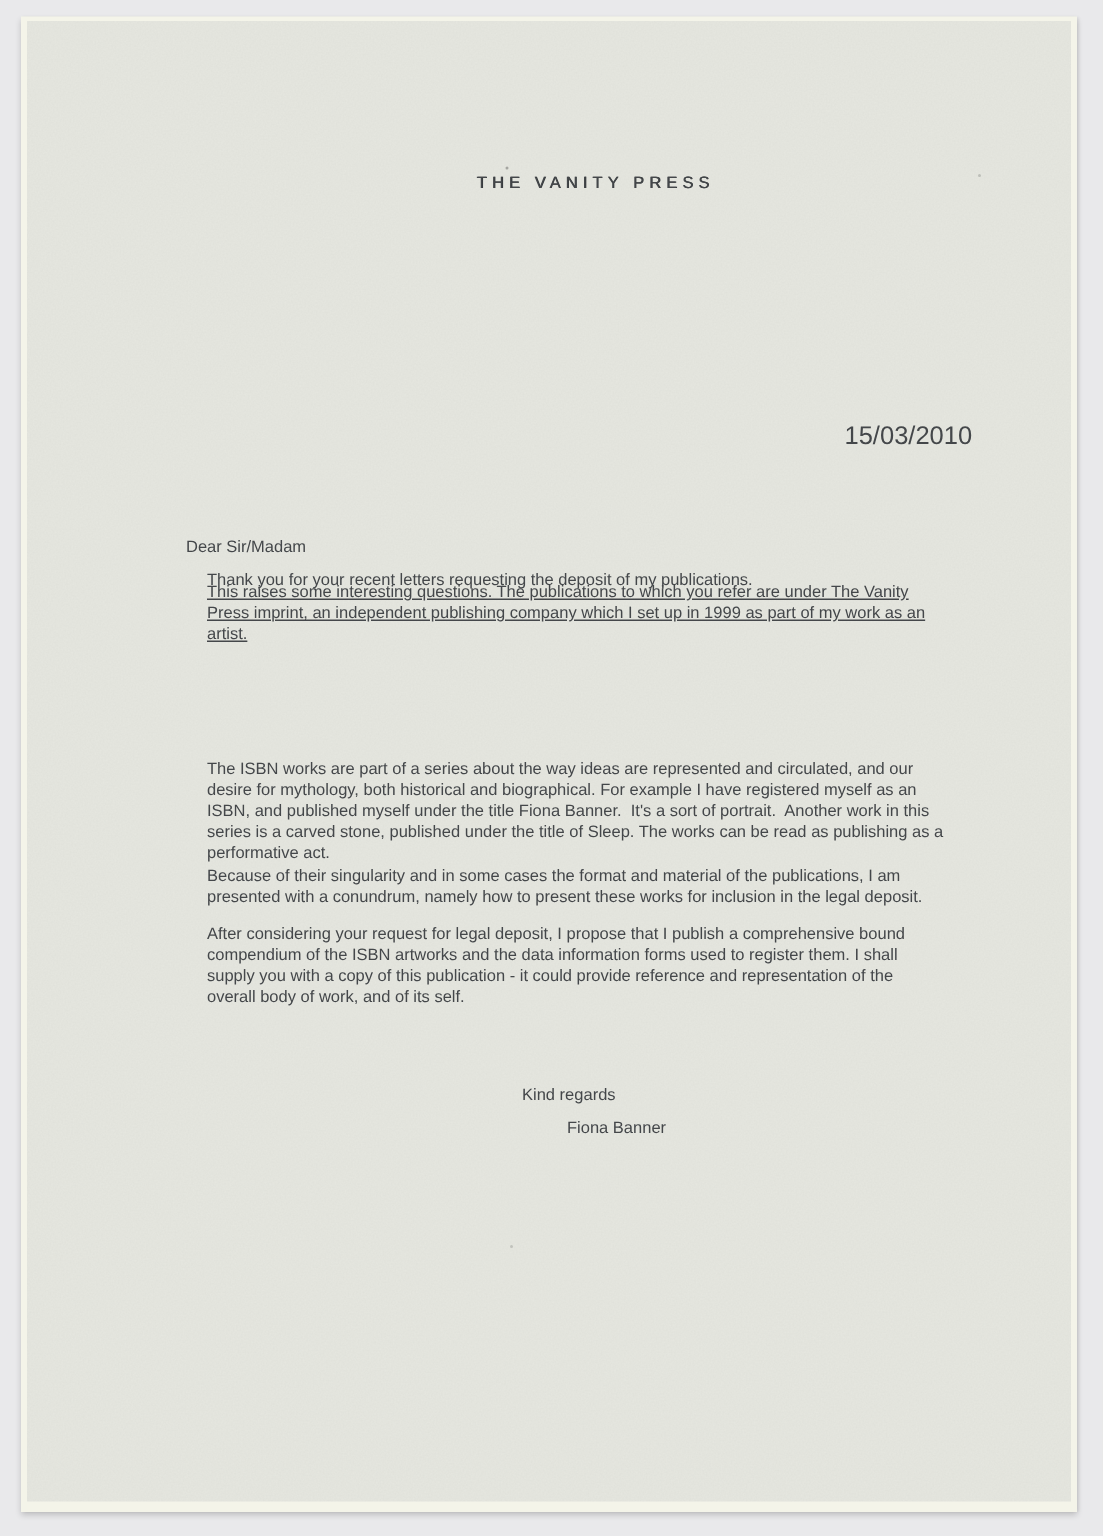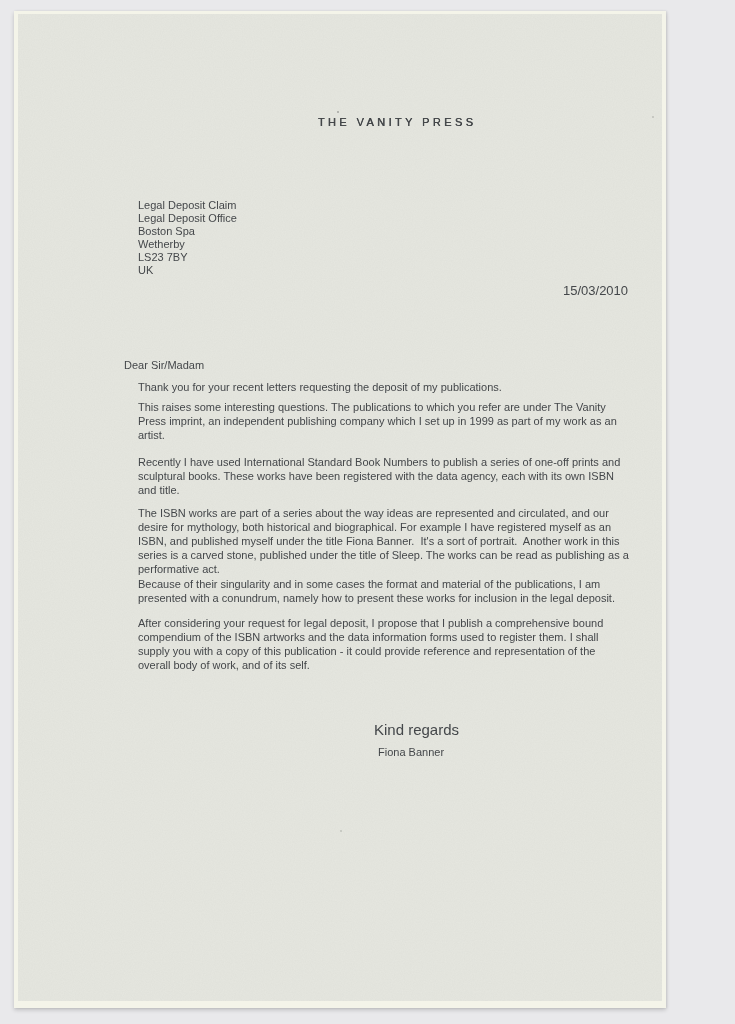--- a/index.html
+++ b/index.html
@@ -14,21 +14,21 @@
   html, body {
     width: 735px; height: 1024px;
     background: var(--bg);
     overflow: hidden;
     font-family: "Liberation Sans", "DejaVu Sans", sans-serif;
   }
   .scene { position: relative; width: 735px; height: 1024px; }
   .paper {
     position: absolute;
     left: 14px; top: 11px;
-    width: 652px; height: 997px;
+    width: 704px; height: 997px;
     background: var(--paper);
     border-top: 3px solid var(--paper-edge);
     border-left: 4px solid var(--paper-edge);
     border-right: 4px solid var(--paper-edge);
     border-bottom: 7px solid var(--paper-edge);
     box-shadow: 0 2px 4px rgba(0,0,0,0.18), 1px 0 2px rgba(0,0,0,0.08);
   }
   .grain {
     position: absolute; left: 0; top: 0;
     width: 100%; height: 100%;
@@ -44,35 +44,35 @@
     letter-spacing: 3.4px;
     white-space: nowrap;
     color: var(--ink-dark);
     text-shadow: 0.4px 0 0 var(--ink-dark);
   }
   .recipient {
     left: 120px; top: 185px;
     font-size: 11px; line-height: 13px;
     white-space: pre-wrap;
   }
-  .date { left: 545px; top: 270px; font-size: 13px; line-height: 14px; white-space: nowrap; text-align: center; }
+  .date { left: 545px; top: 270px; font-size: 17px; line-height: 14px; white-space: nowrap; text-align: center; }
   .salutation { left: 106px; top: 344px; font-size: 11px; line-height: 14px; white-space: nowrap; }
   .para {
     left: 120px;
     width: 545px;
     font-size: 11px; line-height: 14px;
     white-space: pre-wrap;
   }
   .p1 { top: 366px; }
-  .p2 { top: 386px; }
+  .p2 { top: 374px; text-decoration: underline; }
   .p3 { top: 441px; }
   .p4 { top: 492px; }
   .p5 { top: 563px; }
   .p6 { top: 602px; }
-  .closing   { left: 330px; top: 709px; font-size: 15px; line-height: 14px; white-space: nowrap; margin-left: 26px; }
+  .closing   { left: 330px; top: 709px; font-size: 11px; line-height: 14px; white-space: nowrap; }
   .signature { left: 328px; top: 731px; font-size: 11px; line-height: 14px; white-space: nowrap; padding-left: 32px; }
   .footer {
     left: 360px; top: 924px;
     transform: translateX(-50%);
     font-size: 9.3px; line-height: 12px;
     letter-spacing: 1.6px;
     white-space: nowrap;
     color: var(--ink-footer);
   }
   .speck {
@@ -93,38 +93,29 @@
     <svg class="grain" width="704" height="997" aria-hidden="true">
       <filter id="grain-f">
         <feTurbulence type="fractalNoise" baseFrequency="0.9" numOctaves="2" stitchTiles="stitch"></feTurbulence>
         <feColorMatrix type="matrix" values="0 0 0 0 0.25  0 0 0 0 0.26  0 0 0 0 0.24  0 0 0 0.07 0"></feColorMatrix>
       </filter>
       <rect width="100%" height="100%" filter="url(#grain-f)"></rect>
     </svg>
 
     <div class="txt letterhead">THE VANITY PRESS</div>
 
-    <div class="txt recipient">Legal Deposit Claim
-Legal Deposit Office
-Boston Spa
-Wetherby
-LS23 7BY
-UK</div>
 
     <div class="txt date">15/03/2010</div>
 
     <div class="txt salutation">Dear Sir/Madam</div>
 
     <p class="txt para p1">Thank you for your recent letters requesting the deposit of my publications.</p>
     <p class="txt para p2">This raises some interesting questions. The publications to which you refer are under The Vanity
 Press imprint, an independent publishing company which I set up in 1999 as part of my work as an
 artist.</p>
-    <p class="txt para p3">Recently I have used International Standard Book Numbers to publish a series of one-off prints and
-sculptural books. These works have been registered with the data agency, each with its own ISBN
-and title.</p>
     <p class="txt para p4">The ISBN works are part of a series about the way ideas are represented and circulated, and our
 desire for mythology, both historical and biographical. For example I have registered myself as an
 ISBN, and published myself under the title Fiona Banner.  It's a sort of portrait.  Another work in this
 series is a carved stone, published under the title of Sleep. The works can be read as publishing as a
 performative act.</p>
     <p class="txt para p5">Because of their singularity and in some cases the format and material of the publications, I am
 presented with a conundrum, namely how to present these works for inclusion in the legal deposit.</p>
     <p class="txt para p6">After considering your request for legal deposit, I propose that I publish a comprehensive bound
 compendium of the ISBN artworks and the data information forms used to register them. I shall
 supply you with a copy of this publication - it could provide reference and representation of the

